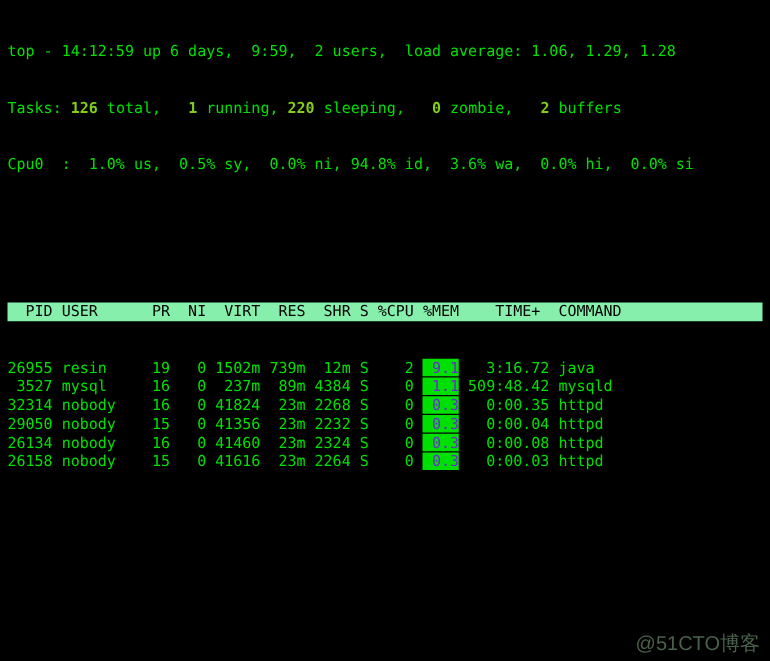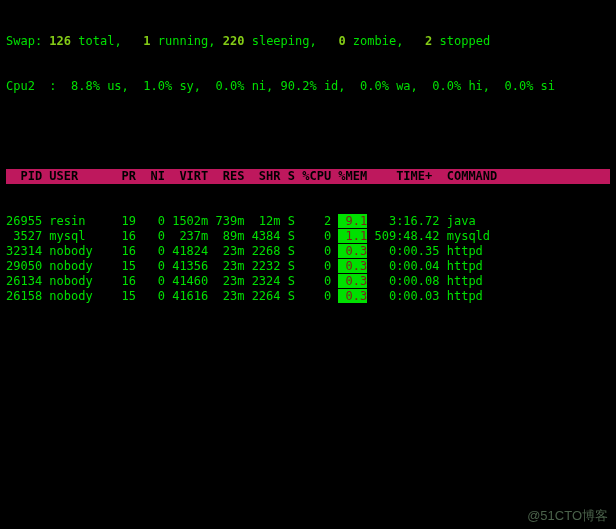--- a/index.html
+++ b/index.html
@@ -13,41 +13,43 @@
     font-size: 12px;
     line-height: 15px;
     color: #00e000;
   }
   .term {
     padding: 4px 6px;
     white-space: pre;
   }
   .bold { color: #84cc16; font-weight: bold; }
   .header-row {
-    background: #be185d;
+    background: #86efac;
     color: #000;
-    font-weight: bold;
+    font-weight: normal;
     display: block;
+    margin-top: 28px;
   }
   .row { display: block; }
-  .hl { background: #00e000; color: #7f1d1d; text-align: center; }
+  .hl { background: #00e000; color: #6d28d9; text-align: center; }
   .watermark {
     position: absolute;
     right: 8px;
     bottom: 6px;
     color: #6a8a6a;
-    font-size: 13px;
+    font-size: 16px;
     opacity: 0.7;
     font-family: sans-serif;
   }
 </style>
 </head>
 <body>
 
 <div class="term">
-  <span class="row"><span>Swap: </span><span class="bold">126 </span><span>total,   </span><span class="bold">1 </span><span>running, </span><span class="bold">220 </span><span>sleeping,   </span><span class="bold">0 </span><span>zombie,   </span><span class="bold">2 </span><span>stopped</span></span>
-  <span class="row">Cpu2  :  8.8% us,  1.0% sy,  0.0% ni, 90.2% id,  0.0% wa,  0.0% hi,  0.0% si</span>
+  <span class="row">top - 14:12:59 up 6 days,  9:59,  2 users,  load average: 1.06, 1.29, 1.28</span>
+  <span class="row"><span>Tasks: </span><span class="bold">126 </span><span>total,   </span><span class="bold">1 </span><span>running, </span><span class="bold">220 </span><span>sleeping,   </span><span class="bold">0 </span><span>zombie,   </span><span class="bold">2 </span><span>buffers</span></span>
+  <span class="row">Cpu0  :  1.0% us,  0.5% sy,  0.0% ni, 94.8% id,  3.6% wa,  0.0% hi,  0.0% si</span>
   <span class="row"> </span>
   <span class="header-row">  PID USER      PR  NI  VIRT  RES  SHR S %CPU %MEM    TIME+  COMMAND          </span>
   <div id="process-list"><span class="row"><span>26955 resin     19   0 1502m 739m  12m S    2 </span><span class="hl"> 9.1</span><span>   3:16.72 java</span></span><span class="row"><span> 3527 mysql     16   0  237m  89m 4384 S    0 </span><span class="hl"> 1.1</span><span> 509:48.42 mysqld</span></span><span class="row"><span>32314 nobody    16   0 41824  23m 2268 S    0 </span><span class="hl"> 0.3</span><span>   0:00.35 httpd</span></span><span class="row"><span>29050 nobody    15   0 41356  23m 2232 S    0 </span><span class="hl"> 0.3</span><span>   0:00.04 httpd</span></span><span class="row"><span>26134 nobody    16   0 41460  23m 2324 S    0 </span><span class="hl"> 0.3</span><span>   0:00.08 httpd</span></span><span class="row"><span>26158 nobody    15   0 41616  23m 2264 S    0 </span><span class="hl"> 0.3</span><span>   0:00.03 httpd</span></span></div>
 </div>
 
 <div class="watermark">@51CTO博客</div>
 
 </body></html>

